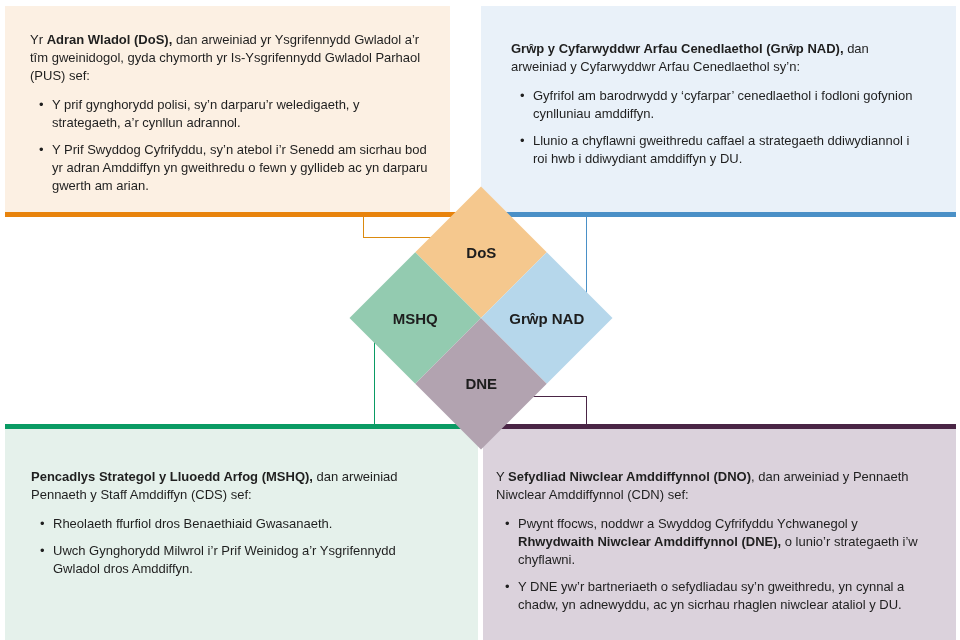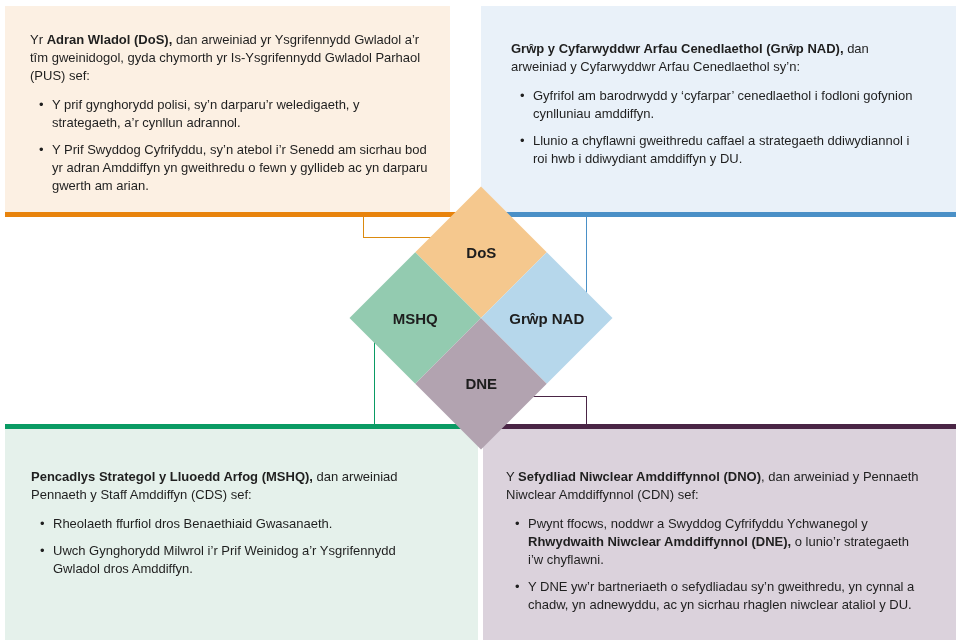--- a/index.html
+++ b/index.html
@@ -19,21 +19,21 @@
   }
   .panel p.intro{margin:0 0 11px 0;}
   .panel strong{font-weight:700;}
   .panel ul{list-style:none;margin:8px;padding:0;}
   .panel li{position:relative;padding-left:14px;margin:0 0 9px 0;}
   .panel li::before{content:"\2022";position:absolute;left:1px;top:0;}
 
   .panel-dos { left:5px;  top:6px;   width:445px; height:206px; background:#FCF0E3; padding:25px 12px 0 25px; }
   .panel-nad { left:481px;top:6px;   width:475px; height:206px; background:#E9F1F9; padding:34px 28px 0 30px; }
   .panel-mshq{ left:5px;  top:429px; width:473px; height:265px; background:#E5F1EB; padding:39px 28px 0 26px; }
-  .panel-dne { left:483px;top:429px; width:473px; height:211px; background:#DBD2DC; padding:39px 25px 0 23px; }
+  .panel-dne { left:483px;top:429px; width:473px; height:211px; background:#DBD2DC; padding:39px 25px 0 13px; }
 
   
   .bar{position:absolute;height:5px;}
   .bar-orange{ left:5px;  top:212px; width:476px; background:#E8830C; }
   .bar-blue  { left:481px;top:212px; width:475px; background:#4A90C7; }
   .bar-green { left:5px;  top:424px; width:476px; background:#0A9B64; }
   .bar-plum  { left:481px;top:424px; width:475px; background:#4A2545; }
 
   
   .conn{position:absolute;}

